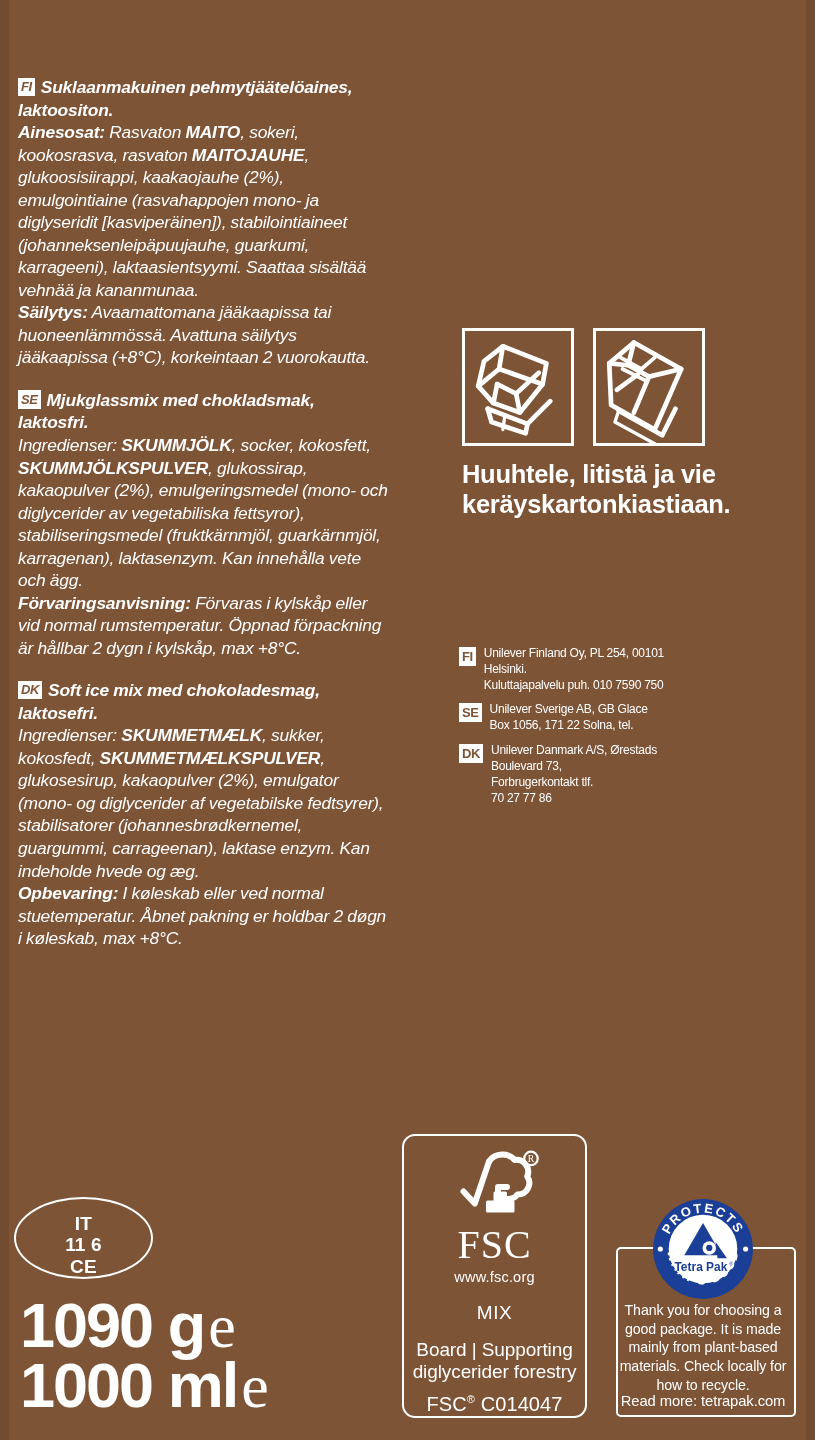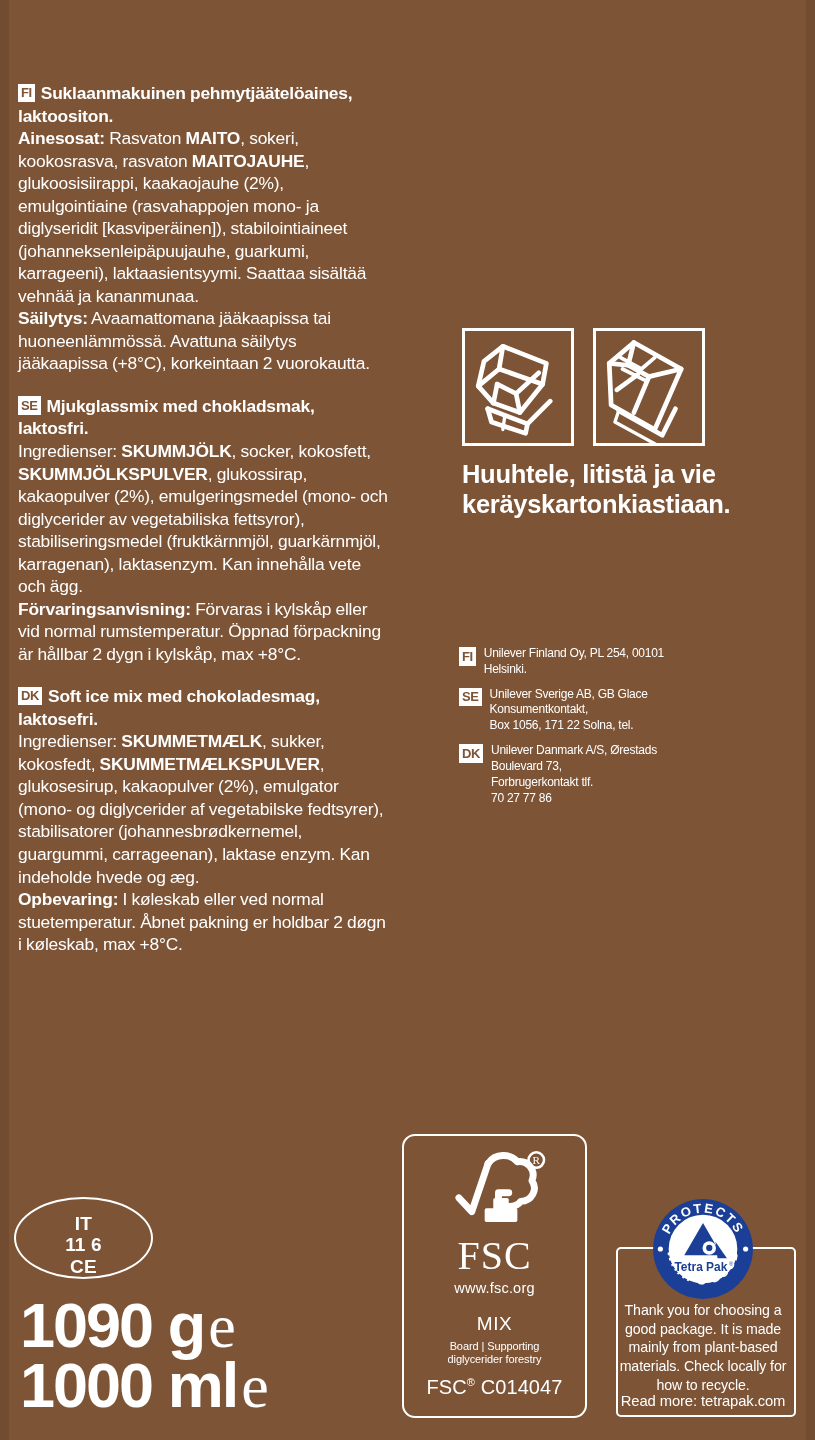--- a/index.html
+++ b/index.html
@@ -25,22 +25,23 @@
     background: rgba(0,0,0,0.085);
     pointer-events: none;
   }
   .fold-left  { left: 0;  width: 9px; }
   .fold-right { right: 0; width: 9px; }
 
   
   .col-left {
     position: absolute;
     left: 18px;
-    top: 82px;
+    top: 76px;
     width: 370px;
+    font-style: italic;
   }
 
   .lang-block { margin-bottom: 20px; }
 
   .lang-para {
     font-size: 17.4px;
     line-height: 1.295;
     letter-spacing: -0.2px;
     word-spacing: -0.3px;
   }
@@ -183,24 +184,24 @@
     font-size: 14.5px;
     letter-spacing: 0.2px;
     margin-top: 4px;
   }
   .fsc-mix {
     font-size: 19px;
     margin-top: 17px;
     letter-spacing: 0.6px;
   }
   .fsc-claim {
-    font-size: 11px;
+    font-size: 19px;
     line-height: 1.16;
     text-align: center;
-    margin-top: 5px;
+    margin-top: 15px;
     letter-spacing: -0.1px;
   }
   .fsc-code {
     font-size: 20px;
     margin-top: 10px;
     letter-spacing: 0.1px;
   }
   .sup { font-size: 0.55em; vertical-align: super; }
 
   
@@ -311,28 +312,28 @@
   </div>
 </div>
 
 <div class="contact-wrap">
 
   <div class="contact-row">
     <span class="flag">FI</span>
     <div class="contact-body">
       <div>Unilever Finland Oy, PL 254, 00101</div>
       <div>Helsinki.</div>
+      <div>Kuluttajapalvelu puh. 010 7590 750</div>
     </div>
   </div>
 
   <div class="contact-row">
     <span class="flag">SE</span>
     <div class="contact-body">
       <div>Unilever Sverige AB, GB Glace</div>
-      <div>Konsumentkontakt,</div>
       <div>Box 1056, 171 22 Solna, tel.</div>
     </div>
   </div>
 
   <div class="contact-row">
     <span class="flag">DK</span>
     <div class="contact-body">
       <div>Unilever Danmark A/S, Ørestads</div>
       <div>Boulevard 73,</div>
       <div>Forbrugerkontakt tlf.</div>

